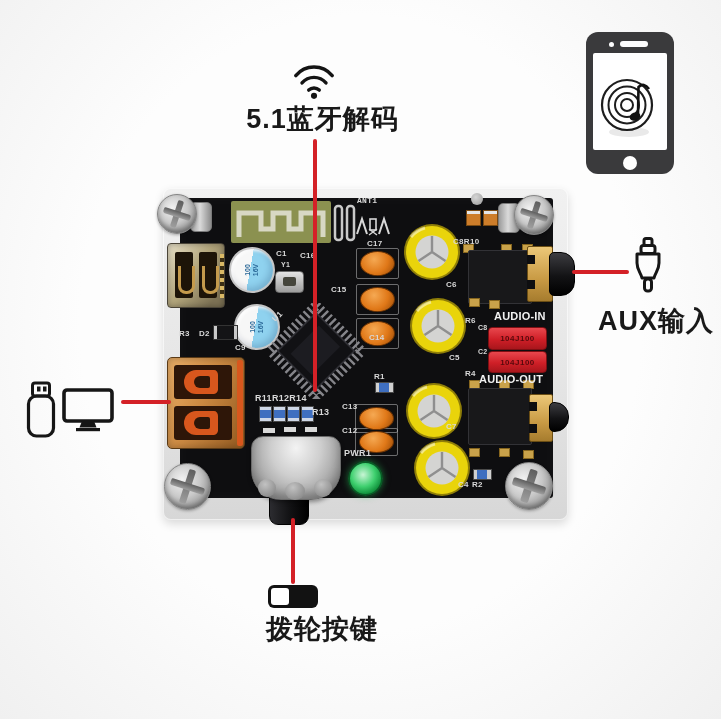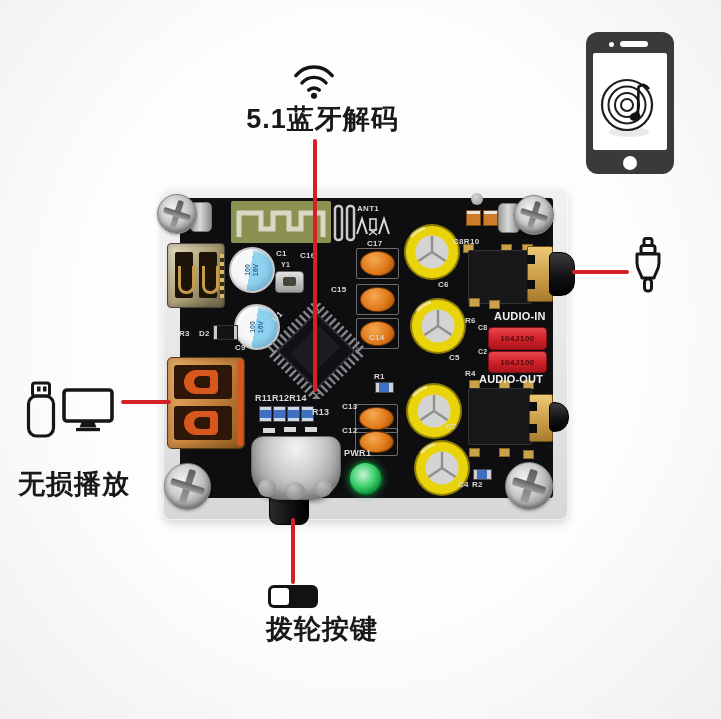--- a/index.html
+++ b/index.html
@@ -134,33 +134,33 @@
   </div>
 
   <svg class="a" style="left:632px;top:237px;z-index:20" width="32" height="64" viewBox="0 0 32 64">
     <g fill="none" stroke="#161616" stroke-width="3" stroke-linejoin="round">
       <rect x="12" y="1.5" width="8" height="7" rx="2"></rect>
       <rect x="9" y="8.5" width="14" height="8" rx="2.5"></rect>
       <path d="M5 17 H27 V26 C27 33 23 36 22 41 H10 C9 36 5 33 5 26 Z"></path>
       <rect x="12.5" y="42" width="7" height="12" rx="3"></rect>
     </g>
   </svg>
+  <div class="co-label" style="left:598px;top:303px;width:112px;">AUX输入</div>
 
   <svg class="a" style="left:24px;top:381px;z-index:20" width="34" height="58" viewBox="0 0 34 58">
     <rect x="8.5" y="2" width="17" height="13" rx="2.5" fill="none" stroke="#161616" stroke-width="3"></rect>
     <rect x="13" y="5.5" width="3.5" height="5" fill="#161616"></rect>
     <rect x="19" y="5.5" width="3.5" height="5" fill="#161616"></rect>
     <rect x="4.5" y="15" width="25" height="40" rx="8" fill="none" stroke="#161616" stroke-width="3.2"></rect>
   </svg>
   <svg class="a" style="left:62px;top:388px;z-index:20" width="52" height="44" viewBox="0 0 52 44">
     <rect x="2" y="2" width="48" height="31" rx="3" fill="none" stroke="#161616" stroke-width="3.6"></rect>
     <path d="M20 33 L17.5 39.5 L34.5 39.5 L32 33 Z" fill="#161616"></path>
     <rect x="14" y="40" width="24" height="3.2" fill="#161616"></rect>
   </svg>
-  <div class="co-label" style="left:18px;top:466px;width:150px;text-align:left;">无损播放</div>
 
   <div class="toggleicon">
       <div></div>
     </div>
   <div class="co-label" style="left:240px;top:611px;width:164px;">拨轮按键</div>
 
   <div class="redline" style="left:313px;top:139px;width:4px;height:253px;"></div>
   <div class="redline" style="left:572px;top:270px;width:57px;height:4px;"></div>
   <div class="redline" style="left:121px;top:400px;width:50px;height:4px;"></div>
   <div class="redline" style="left:291px;top:518px;width:4px;height:66px;"></div>
@@ -340,38 +340,38 @@
     <div class="jackbody" style="left:305px;top:200px;width:62px;height:55px;"></div>
     <div class="jackgold" style="left:366px;top:206px;width:22px;height:46px;">
         <div style="top:7px;"></div>
         <div style="top:29px;"></div>
       </div>
     <div class="plug" style="left:386px;top:214px;width:18px;height:28px;"></div>
     <div class="goldpad" style="left:306px;top:260px;"></div>
     <div class="goldpad" style="left:336px;top:260px;"></div>
     <div class="goldpad" style="left:360px;top:262px;"></div>
 
-    <div class="silk" style="left:194px;top:16px;">ANT1</div>
+    <div class="silk" style="left:194px;top:8px;font-family:Liberation Mono, monospace;">ANT1</div>
     <div class="silk" style="left:113px;top:61px;">C1</div>
     <div class="silk" style="left:118px;top:72px;font-size:7px;">Y1</div>
     <div class="silk" style="left:137px;top:63px;">C16</div>
     <div class="silk" style="left:168px;top:97px;">C15</div>
     <div class="silk" style="left:204px;top:51px;">C17</div>
     <div class="silk" style="left:206px;top:145px;">C14</div>
     <div class="silk" style="left:179px;top:214px;">C13</div>
     <div class="silk" style="left:179px;top:238px;">C12</div>
     <div class="silk" style="left:72px;top:155px;">C9</div>
     <div class="silk" style="left:109px;top:124px;transform:rotate(-45deg);">U1</div>
     <div class="silk" style="left:16px;top:141px;">R3</div>
     <div class="silk" style="left:36px;top:141px;">D2</div>
     <div class="silk" style="left:211px;top:184px;">R1</div>
     <div class="silk" style="left:92px;top:206px;font-size:9px;">R11R12R14</div>
     <div class="silk" style="left:149px;top:220px;font-size:9px;">R13</div>
     <div class="silk" style="left:181px;top:261px;font-size:9px;">PWR1</div>
-    <div class="silk" style="left:275px;top:92px;">C6</div>
+    <div class="silk" style="left:283px;top:92px;">C6</div>
     <div class="silk" style="left:286px;top:165px;">C5</div>
     <div class="silk" style="left:283px;top:234px;">C7</div>
     <div class="silk" style="left:295px;top:292px;">C4</div>
     <div class="silk" style="left:290px;top:49px;">C8R10</div>
     <div class="silk" style="left:302px;top:128px;">R6</div>
     <div class="silk" style="left:315px;top:135px;font-size:7px;">C8</div>
     <div class="silk" style="left:315px;top:159px;font-size:7px;">C2</div>
     <div class="silk" style="left:302px;top:181px;">R4</div>
     <div class="silk" style="left:309px;top:292px;">R2</div>
     <div class="silk silk-lg" style="left:331px;top:122px;">AUDIO-IN</div>

